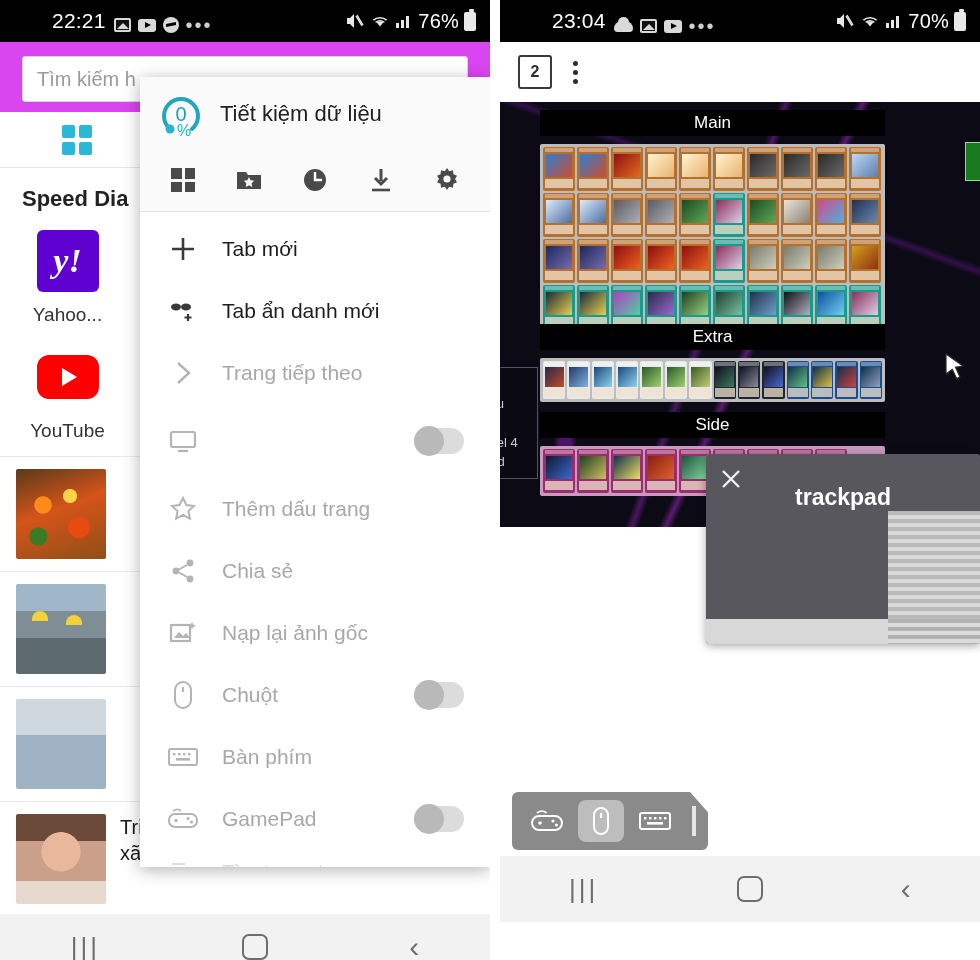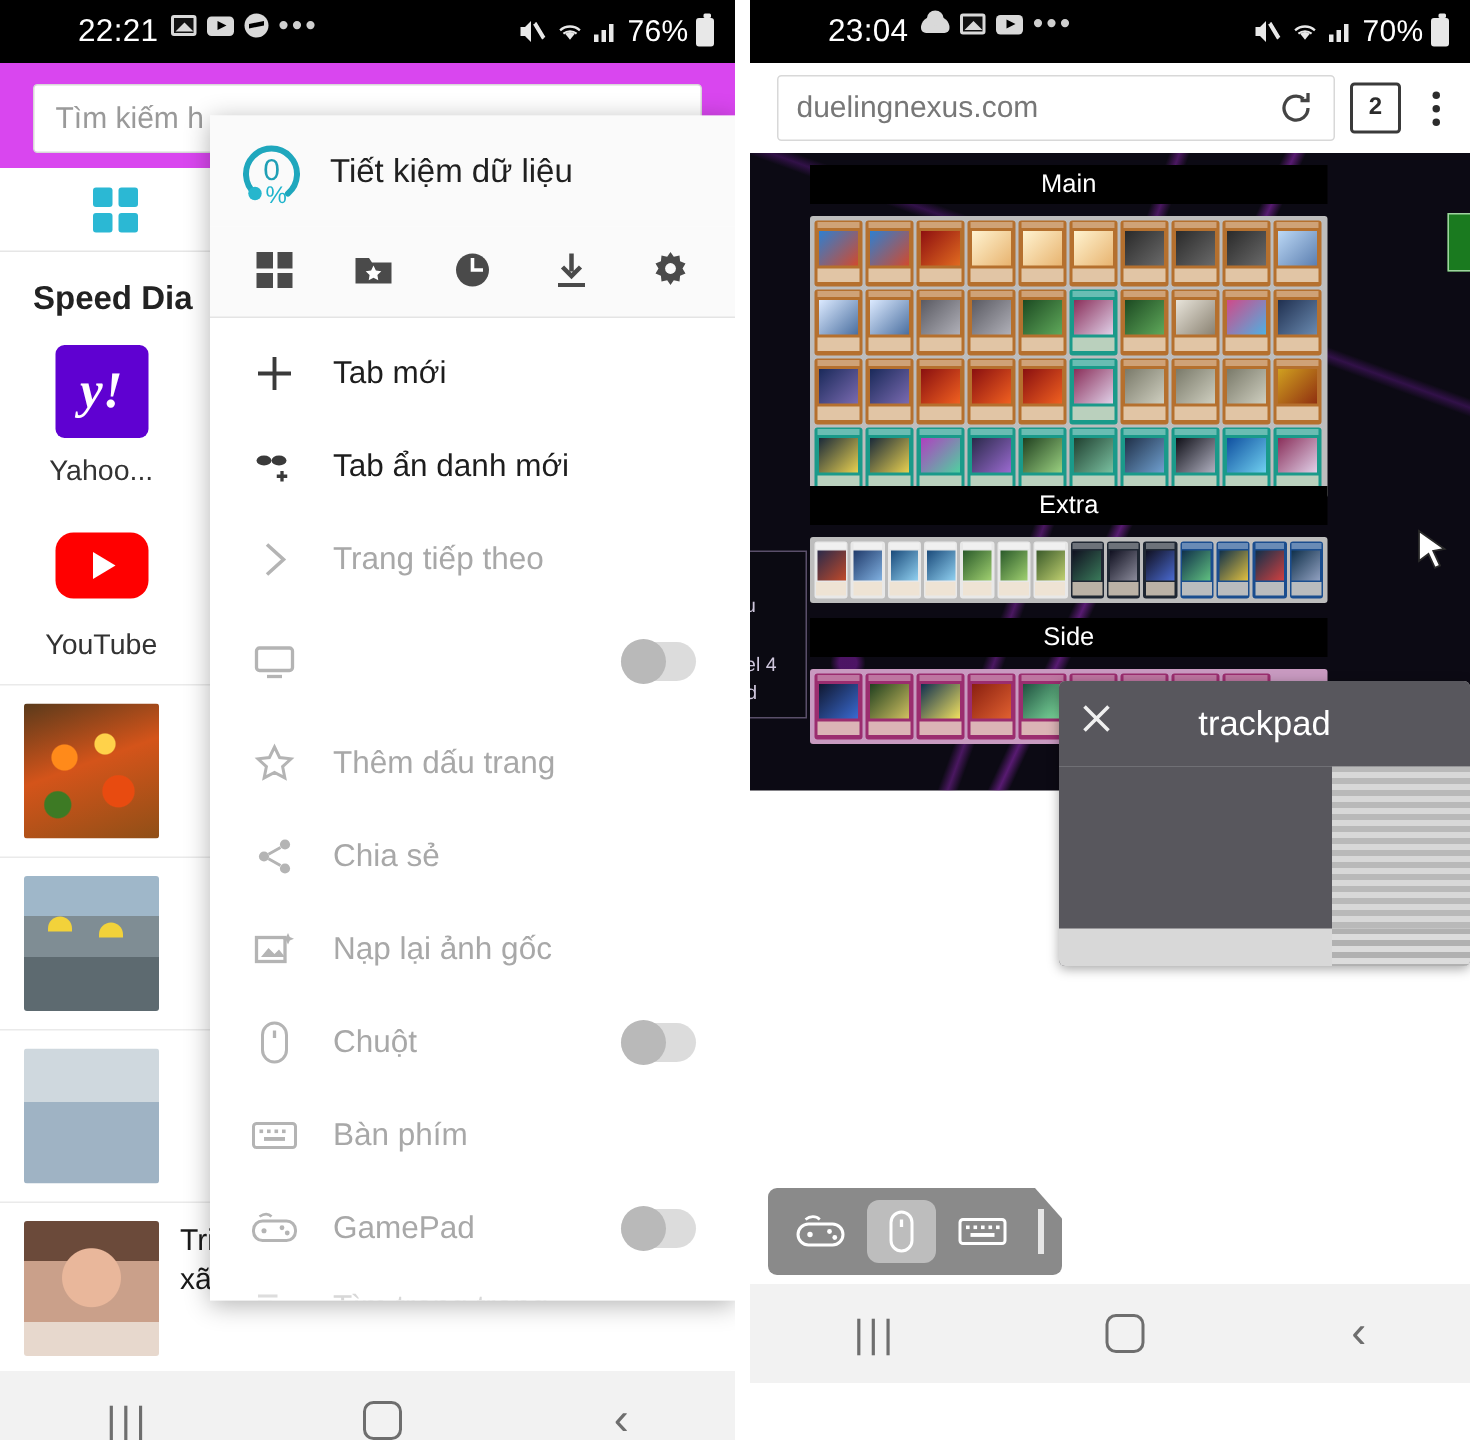--- a/index.html
+++ b/index.html
@@ -17,21 +17,21 @@
   .phone-right { left: 500px; width: 480px; }
 
   .gutter { position:absolute; top:0; left:490px; width:10px; height:960px; background:#ffffff; z-index:60;}
 
   
   .statusbar {
     position: relative; height: 42px; background:#000; color:#fff;
     display:flex; align-items:center; padding: 0 14px;
     font-size: 21px; letter-spacing: .2px;
   }
-  .sb-left { display:flex; align-items:flex-start; gap:8px; margin-left: 38px; }
+  .sb-left { display:flex; align-items:flex-end; gap:8px; margin-left: 38px; }
   .sb-time { font-size: 21px; font-weight: 400; color:#fff; }
   .sb-icons { display:flex; align-items:center; gap:7px; }
   .sb-right { margin-left:auto; display:flex; align-items:center; gap:5px; font-size:20px; }
   .sb-batt-txt { font-size: 20px; }
 
   .ic { display:inline-block; }
   .ic-photos { width:17px; height:14px; border:2px solid #d9d9d9; border-radius:2px; position:relative; background:#111;}
   .ic-photos:after{content:"";position:absolute;left:1px;bottom:1px;width:0;height:0;border-left:6px solid transparent;border-right:6px solid transparent;border-bottom:6px solid #d9d9d9;}
   .ic-yt { width:18px; height:13px; background:#d9d9d9; border-radius:3px; position:relative;}
   .ic-yt:after{content:"";position:absolute;left:7px;top:3px;width:0;height:0;border-top:3.5px solid transparent;border-bottom:3.5px solid transparent;border-left:6px solid #000;}
@@ -173,21 +173,21 @@
   .sidepanel-text {
     position:absolute; left:-22px; top: 265px; width: 60px; background:#0b0a12;
     border:1px solid #5a4f6a; color:#cfc7dd; font-size:13px; line-height:1.5; padding:6px 4px;
   }
   .cursor { position:absolute; left: 443px; top: 250px; width:26px;height:30px; }
 
   .trackpad {
     position:absolute; left: 206px; top: 352px; width: 274px; height: 190px;
     background:#d6d6d6; border-radius:4px; box-shadow:0 2px 8px rgba(0,0,0,.35); overflow:hidden;
   }
-  .trackpad .tp-head { height: 57px; background:rgba(60,58,66,.82); display:flex; align-items:center; position:relative; }
+  .trackpad .tp-head { height: 57px; background:rgba(60,58,66,.82); display:flex; align-items:flex-end; position:relative;font-weight:bold; }
   .trackpad .tp-close { position:absolute; left:12px; top:12px; width:26px;height:26px; color:#eee;}
   .trackpad .tp-title { width:100%; text-align:center; color:#fff; font-size:23px; }
   .trackpad .tp-body { position:absolute; left:0; top:57px; right:0; bottom:0; background:rgba(60,58,66,.82); }
   .trackpad .tp-scroll { position:absolute; right:0; top:0; bottom:0; width:92px;
     background: repeating-linear-gradient(180deg,#b9b9b9 0 4px, #d8d8d8 4px 8px); }
   .trackpad .tp-lower { position:absolute; left:0; right:0; top:108px; bottom:0; background:#d8d8d8; }
   .trackpad .tp-lower .tp-scroll2 { position:absolute; right:0; top:0; bottom:0; width:92px;
     background: repeating-linear-gradient(180deg,#b1b1b1 0 4px, #dcdcdc 4px 8px); }
 
   .ctrlbar {
@@ -517,29 +517,20 @@
               <rect x="6" y="7" width="3" height="8" fill="#e8e8e8"></rect>
               <rect x="11" y="3" width="3" height="12" fill="#e8e8e8"></rect>
             </svg>
         </span>
         <span class="sb-batt-txt">70%</span>
         <span class="ic-batt"></span>
       </div>
     </div>
 
     <div class="r-urlbar">
-      <div class="r-urlbox">
-        <span>duelingnexus.com</span>
-        <span class="r-reload">
-          <svg width="26" height="26" viewBox="0 0 26 26">
-              <path d="M21 13a8 8 0 11-3-6.2" fill="none" stroke="#444" stroke-width="2.2"></path>
-              <path d="M21 3v5h-5" fill="none" stroke="#444" stroke-width="2.2"></path>
-            </svg>
-        </span>
-      </div>
       <div class="r-tabcount">2</div>
       <div class="r-kebab">
           <i></i>
           <i></i>
           <i></i>
         </div>
     </div>
 
     <div class="r-page">
 

